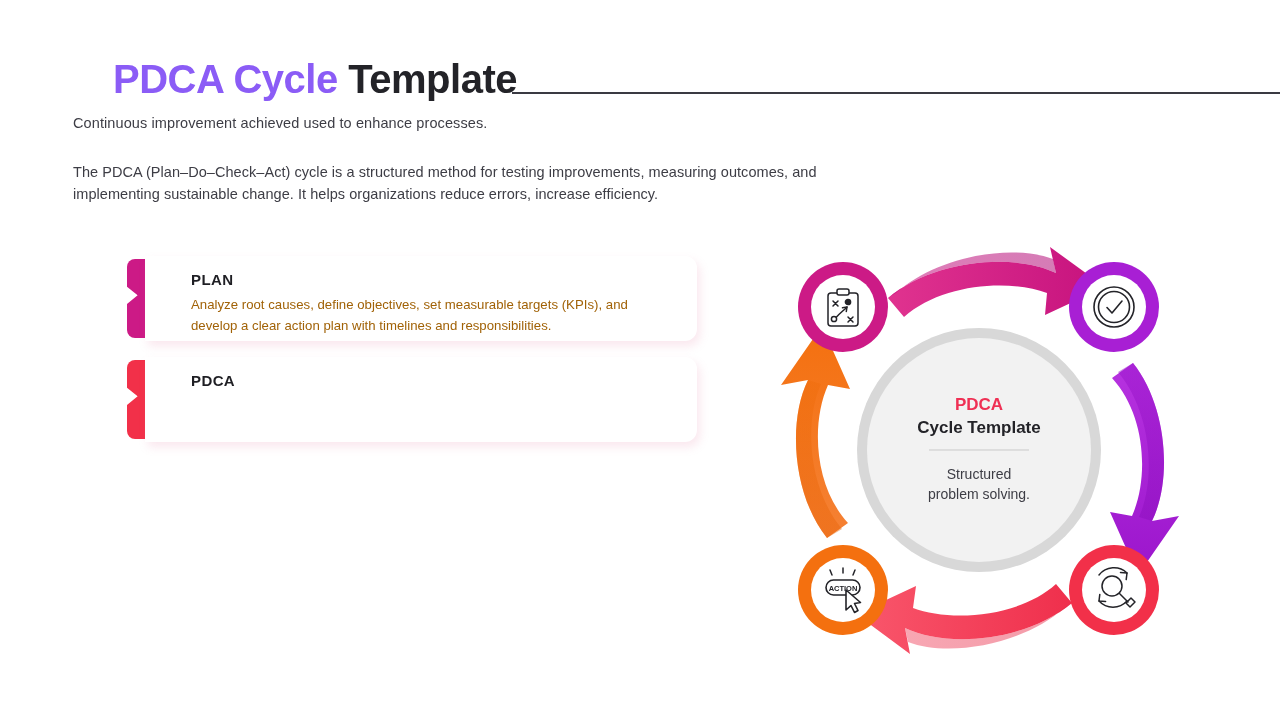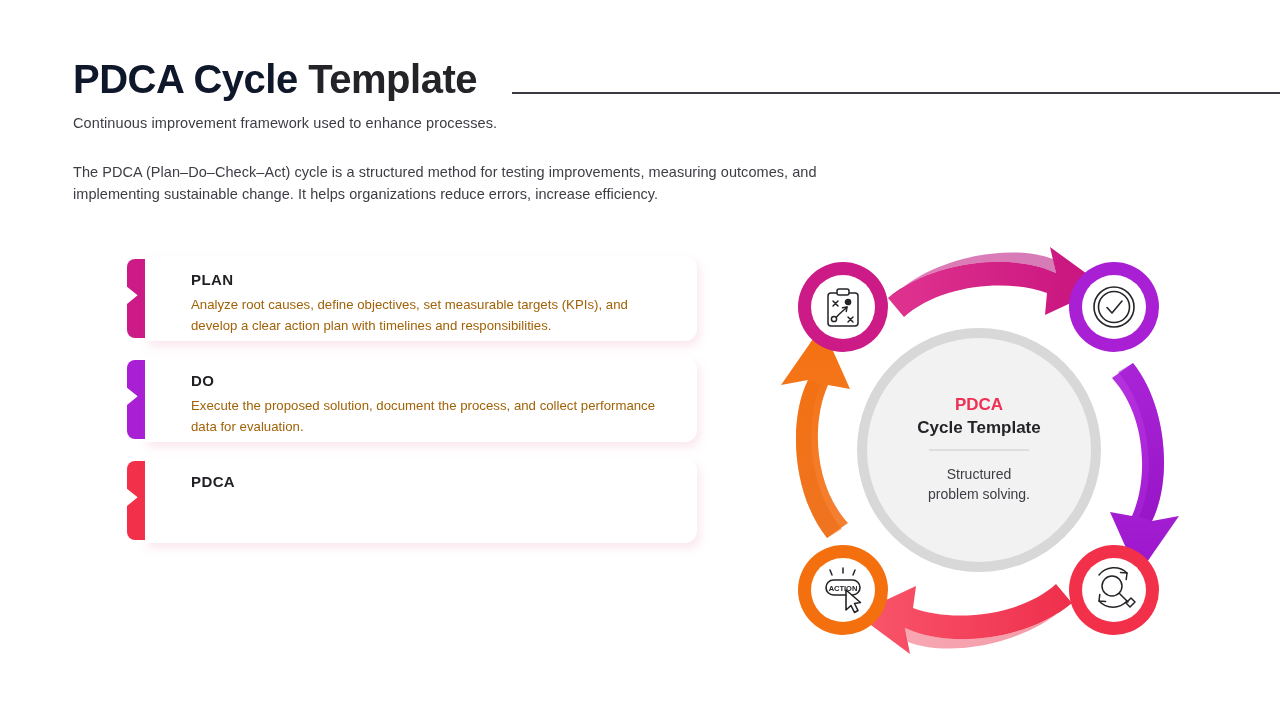--- a/index.html
+++ b/index.html
@@ -23,21 +23,21 @@
     height: 60px;
   }
   .title {
     font-size: 40px;
     font-weight: 700;
     letter-spacing: -0.5px;
     line-height: 54px;
     white-space: nowrap;
     display: inline-block;
   }
-  .title .accent { color: #0f172a; }
+  .title .accent { color: #8b5cf6; margin-left: 40px; }
   .title .dark   { color: #232328; }
 
   .title-rule {
     position: absolute;
     left: 439px;
     top: 40px;
     width: 768px;
     height: 2px;
     background: #3a3a42;
   }
@@ -145,40 +145,33 @@
 </head>
 <body>
 
 <div class="header">
   <div class="title">
     <span class="accent">PDCA Cycle</span><span class="dark"> Template</span>
   </div>
   <div class="title-rule"></div>
 </div>
 
-<div class="subtitle">Continuous improvement framework used to enhance processes.</div>
+<div class="subtitle">Continuous improvement achieved used to enhance processes.</div>
 <div class="intro">The PDCA (Plan–Do–Check–Act) cycle is a structured method for testing improvements, measuring outcomes, and implementing sustainable change. It helps organizations reduce errors, increase efficiency.</div>
 
 <div class="cards">
 
   <div class="card-row">
     <div class="card-bar" style="background:#cc1a86"></div>
     <div class="card-body">
       <div class="card-title">PLAN</div>
       <div class="card-text">Analyze root causes, define objectives, set measurable targets (KPIs), and develop a clear action plan with timelines and responsibilities.</div>
     </div>
   </div>
 
-  <div class="card-row">
-    <div class="card-bar" style="background:#a81fd4"></div>
-    <div class="card-body">
-      <div class="card-title">DO</div>
-      <div class="card-text">Execute the proposed solution, document the process, and collect performance data for evaluation.</div>
-    </div>
-  </div>
 
   <div class="card-row">
     <div class="card-bar" style="background:#f23049"></div>
     <div class="card-body">
       <div class="card-title">PDCA</div>
     </div>
   </div>
 
 
 </div>

